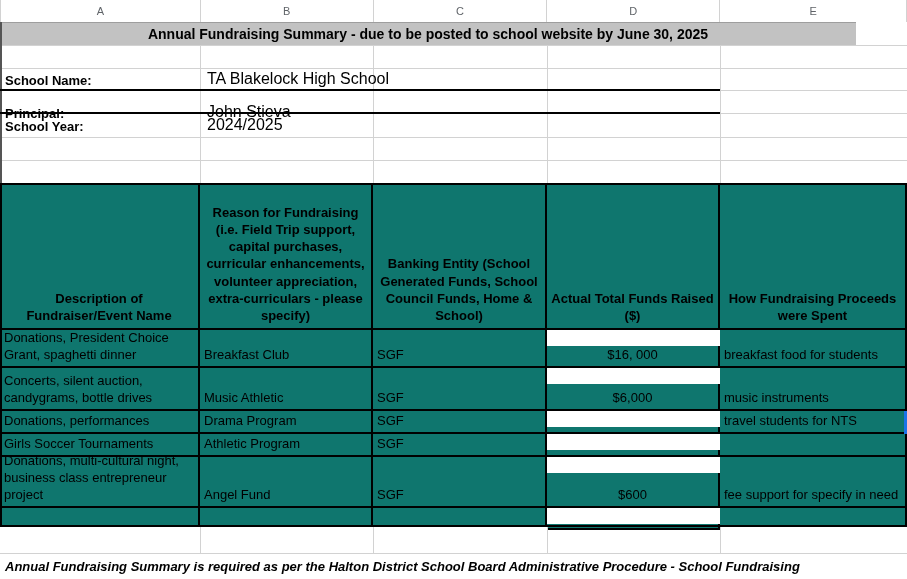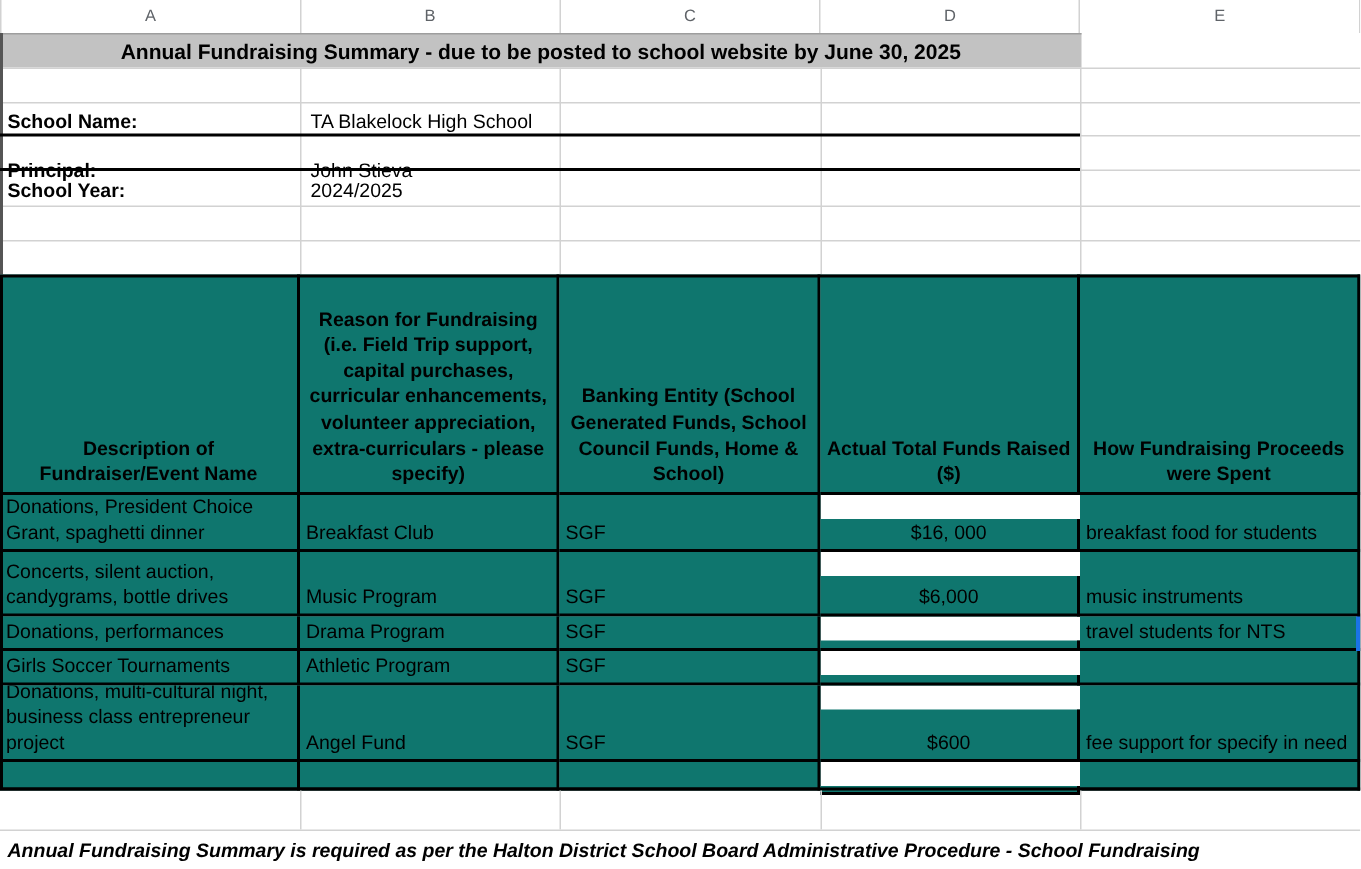--- a/index.html
+++ b/index.html
@@ -7,29 +7,29 @@
   body { font-family:"Liberation Sans", sans-serif; color:#000; }
 
   .sheet { position:relative; width:907px; height:579px; background:#fff; overflow:hidden; }
 
   
   .letters-row { position:absolute; top:0; left:0; width:907px; height:22px; display:flex; border-left:1px solid #d2d2d2; }
   .letter-cell { display:flex; align-items:center; justify-content:center; font-size:11px; color:#5f6368; border-right:1px solid #d2d2d2; }
   .w-a{width:200px} .w-b{width:173px} .w-c{width:174px} .w-d{width:173px} .w-e{width:187px}
 
   
-  .title-row { position:absolute; top:22px; left:0; width:721px; height:23px; background:#c2c2c2;
+  .title-row { position:absolute; top:22px; left:0; width:856px; height:23px; background:#c2c2c2;
                display:flex; align-items:center; justify-content:center;
                font-weight:bold; font-size:14px; border-top:1px solid #9e9e9e; }
 
   
   .info-row { position:absolute; left:0; width:907px; height:23px; display:flex; align-items:flex-end; }
   .r-name{top:68px} .r-principal{top:101px} .r-year{top:114px}
   .info-label { width:200px; font-weight:bold; font-size:13px; padding:0 0 3px 5px; }
-  .info-value { font-size:13px; padding:0 0 3px 7px;text-align:right; }
+  .info-value { font-size:16px; padding:0 0 3px 7px;text-align:right; }
 
   .black-underline { position:absolute; left:0; width:720px; height:2px; background:#000; }
 
   .vgrid { position:absolute; width:1px; background:#d2d2d2; }
   .hgrid { position:absolute; height:1px; background:#d2d2d2; }
   .left-edge { position:absolute; left:0; top:22px; width:2px; height:161px; background:#555; }
 
   
   .fund-table { position:absolute; left:0; top:183px; width:907px; height:344px;
                 display:grid; grid-template-columns:200px 173px 174px 173px 187px;
@@ -105,21 +105,21 @@
     <div class="cell hdr">Actual Total Funds Raised ($)</div>
     <div class="cell hdr">How Fundraising Proceeds were Spent</div>
 
     <div class="cell left">Donations, President Choice Grant, spaghetti dinner</div>
     <div class="cell left">Breakfast Club</div>
     <div class="cell left">SGF</div>
     <div class="cell ctr">$16, 000</div>
     <div class="cell left">breakfast food for students</div>
 
     <div class="cell left">Concerts, silent auction, candygrams, bottle drives</div>
-    <div class="cell left">Music Program</div>
+    <div class="cell left">Music Athletic</div>
     <div class="cell left">SGF</div>
     <div class="cell ctr">$6,000</div>
     <div class="cell left">music instruments</div>
 
     <div class="cell left">Donations, performances</div>
     <div class="cell left">Drama Program</div>
     <div class="cell left">SGF</div>
     <div class="cell ctr"></div>
     <div class="cell left">travel students for NTS</div>
 

